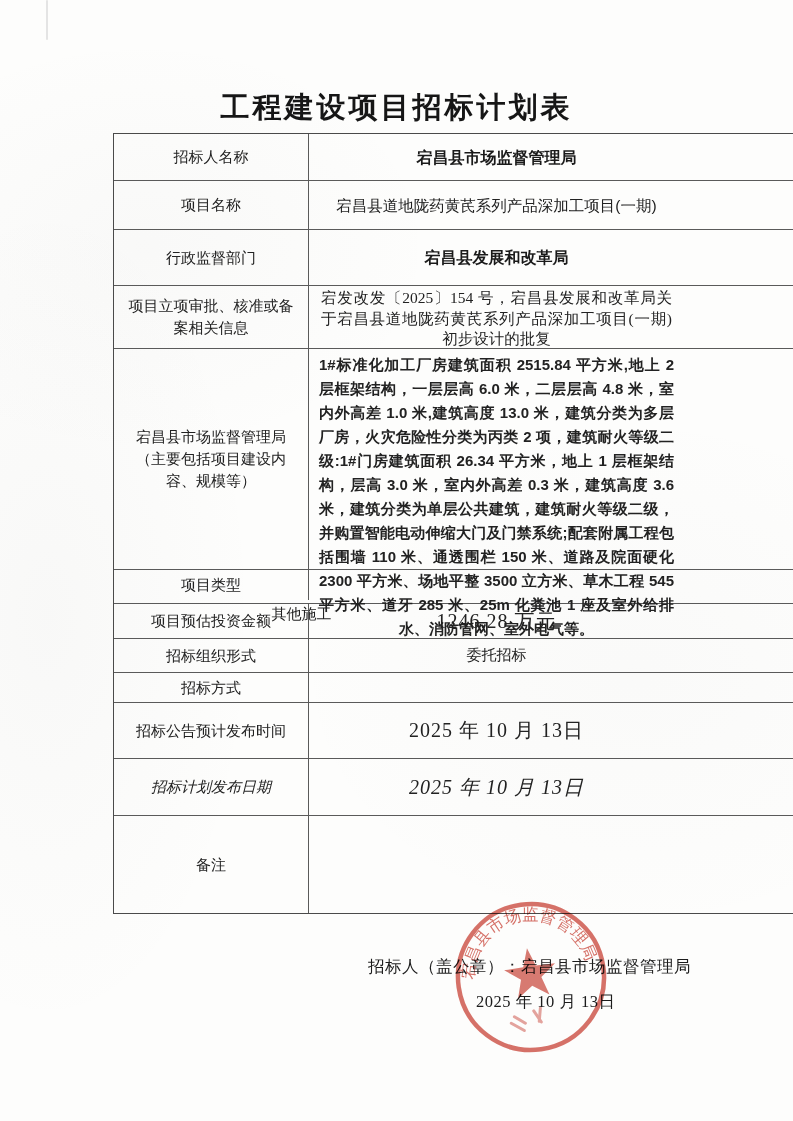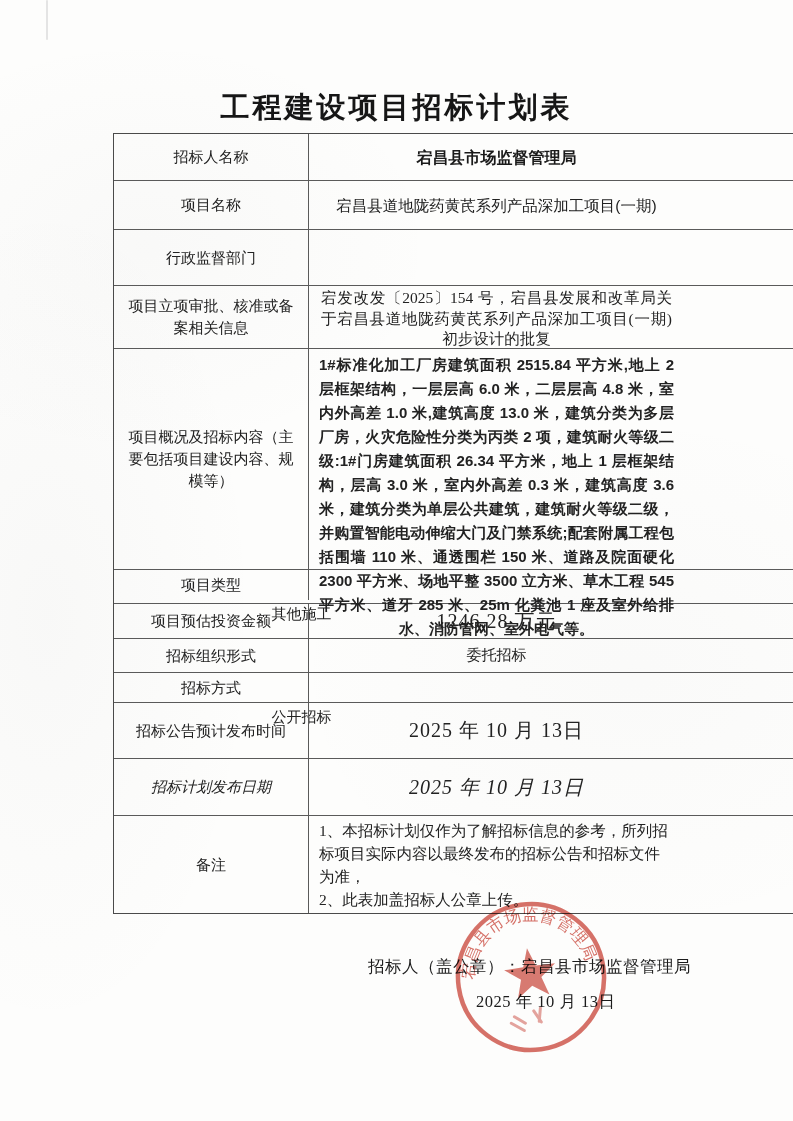--- a/index.html
+++ b/index.html
@@ -93,57 +93,55 @@
     <div class="row r1">
       <div class="cell lab">招标人名称</div>
       <div class="cell val">宕昌县市场监督管理局</div>
     </div>
     <div class="row r2">
       <div class="cell lab">项目名称</div>
       <div class="cell val">宕昌县道地陇药黄芪系列产品深加工项目(一期)</div>
     </div>
     <div class="row r3">
       <div class="cell lab">行政监督部门</div>
+      <div class="cell val">宕昌县发展和改革局</div>
     </div>
     <div class="row r4">
       <div class="cell lab">项目立项审批、核准或备案相关信息</div>
       <div class="cell val">宕发改发〔2025〕154 号，宕昌县发展和改革局关于宕昌县道地陇药黄芪系列产品深加工项目(一期)初步设计的批复</div>
     </div>
     <div class="row r5">
-      <div class="cell lab">项目概况及招标内容（主要包括项目建设内容、规模等）</div>
+      <div class="cell lab">宕昌县市场监督管理局（主要包括项目建设内容、规模等）</div>
       <div class="cell val">1#标准化加工厂房建筑面积 2515.84 平方米,地上 2 层框架结构，一层层高 6.0 米，二层层高 4.8 米，室内外高差 1.0 米,建筑高度 13.0 米，建筑分类为多层厂房，火灾危险性分类为丙类 2 项，建筑耐火等级二级:1#门房建筑面积 26.34 平方米，地上 1 层框架结构，层高 3.0 米，室内外高差 0.3 米，建筑高度 3.6 米，建筑分类为单层公共建筑，建筑耐火等级二级，并购置智能电动伸缩大门及门禁系统;配套附属工程包括围墙 110 米、通透围栏 150 米、道路及院面硬化 2300 平方米、场地平整 3500 立方米、草木工程 545 平方米、道牙 285 米、25m 化粪池 1 座及室外给排水、消防管网、室外电气等。</div>
     </div>
     <div class="row r6">
       <div class="cell lab">项目类型</div>
       <div class="cell val">其他施工</div>
     </div>
     <div class="row r7">
       <div class="cell lab">项目预估投资金额</div>
       <div class="cell val">1246.28 万元</div>
     </div>
     <div class="row r8">
       <div class="cell lab">招标组织形式</div>
       <div class="cell val">委托招标</div>
     </div>
     <div class="row r9">
       <div class="cell lab">招标方式</div>
-      <div class="cell val">公开招标</div>
     </div>
     <div class="row r10">
       <div class="cell lab">招标公告预计发布时间</div>
       <div class="cell val">2025 年 10 月 13日</div>
     </div>
     <div class="row r11">
       <div class="cell lab">招标计划发布日期</div>
       <div class="cell val">2025 年 10 月 13日</div>
     </div>
     <div class="row r12">
       <div class="cell lab">备注</div>
-      <div class="cell val">1、本招标计划仅作为了解招标信息的参考，所列招标项目实际内容以最终发布的招标公告和招标文件为准，
-2、此表加盖招标人公章上传。</div>
     </div>
   </div>
 
   <div class="footer-line signer">招标人（盖公章）：宕昌县市场监督管理局</div>
   <div class="footer-line sign-date">2025 年 10 月 13日</div>
 
   <svg class="seal" viewBox="0 0 180 180" xmlns="http://www.w3.org/2000/svg">
     <g transform="rotate(-8 90 90)" fill="none" stroke="none">
       <circle cx="90" cy="90" r="73" stroke="#cc4b40" stroke-width="4.5" fill="none" opacity="0.85"></circle>
       <polygon points="90,61 96.35,79.26 115.68,79.66 100.27,91.34 105.88,109.84 90,98.8 74.12,109.84 79.73,91.34 64.32,79.66 83.65,79.26" fill="#cc4b40" opacity="0.8"></polygon>

